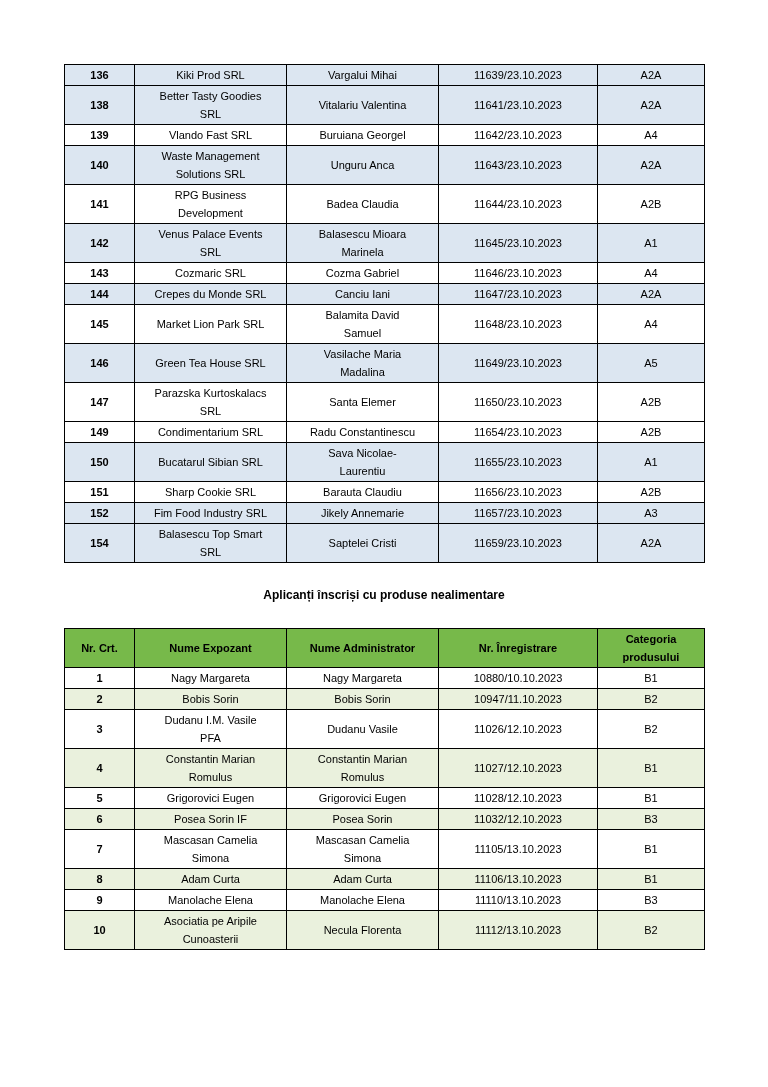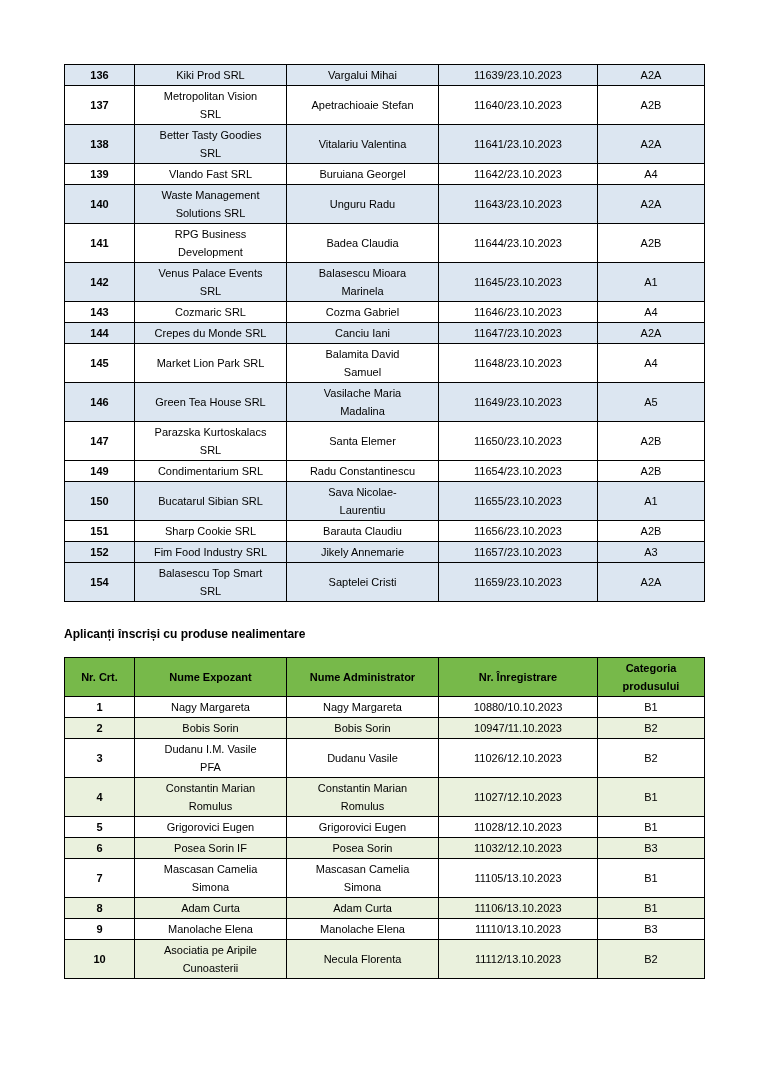--- a/index.html
+++ b/index.html
@@ -42,22 +42,23 @@
   .row-blue td  { background: var(--row-blue, #dce6f1); }
   .row-green td { background: var(--row-green, #eaf1dd); }
   col.w1 { width: 70px; }
   col.w2 { width: 152px; }
   col.w3 { width: 152px; }
   col.w4 { width: 159px; }
   col.w5 { width: 107px; }
   .section-title {
     font-weight: bold;
     font-size: 12px;
+    text-align: center;
     width: 640px;
-    margin: 25px 0 16px 64px;
+    margin: 25px 0 26px 64px;
   }
 </style>
 </head>
 <body>
 
 <div class="page">
 
   <table class="doc-table">
     <colgroup>
       <col class="w1">
@@ -67,48 +68,40 @@
         <col class="w5">
     </colgroup>
     <tbody>
         <tr class="row-blue">
           <td>136</td>
           <td>Kiki Prod SRL</td>
           <td>Vargalui Mihai</td>
           <td>11639/23.10.2023</td>
           <td>A2A</td>
         </tr>
-        <tr>
-          <td>137</td>
-          <td>Metropolitan Vision
-SRL</td>
-          <td>Apetrachioaie Stefan</td>
-          <td>11640/23.10.2023</td>
-          <td>A2B</td>
-        </tr>
         <tr class="row-blue">
           <td>138</td>
           <td>Better Tasty Goodies
 SRL</td>
           <td>Vitalariu Valentina</td>
           <td>11641/23.10.2023</td>
           <td>A2A</td>
         </tr>
         <tr>
           <td>139</td>
           <td>Vlando Fast SRL</td>
           <td>Buruiana Georgel</td>
           <td>11642/23.10.2023</td>
           <td>A4</td>
         </tr>
         <tr class="row-blue">
           <td>140</td>
           <td>Waste Management
 Solutions SRL</td>
-          <td>Unguru Radu</td>
+          <td>Unguru Anca</td>
           <td>11643/23.10.2023</td>
           <td>A2A</td>
         </tr>
         <tr>
           <td>141</td>
           <td>RPG Business
 Development</td>
           <td>Badea Claudia</td>
           <td>11644/23.10.2023</td>
           <td>A2B</td>

